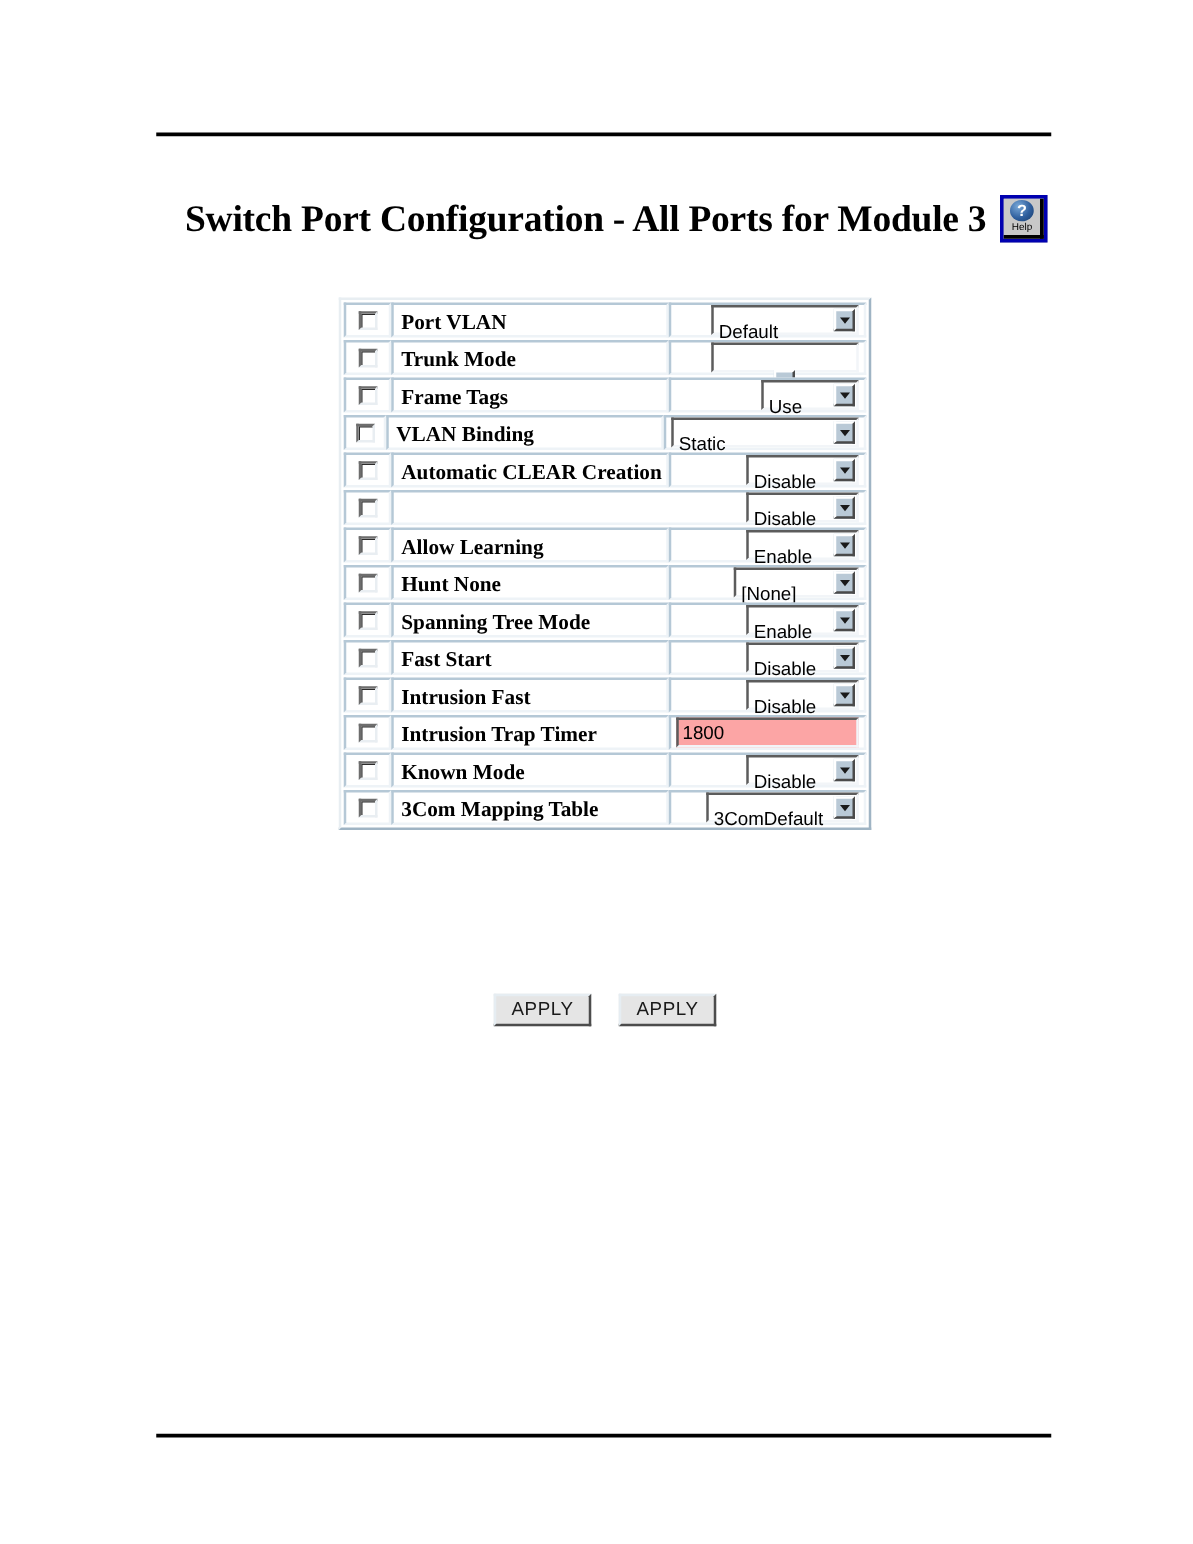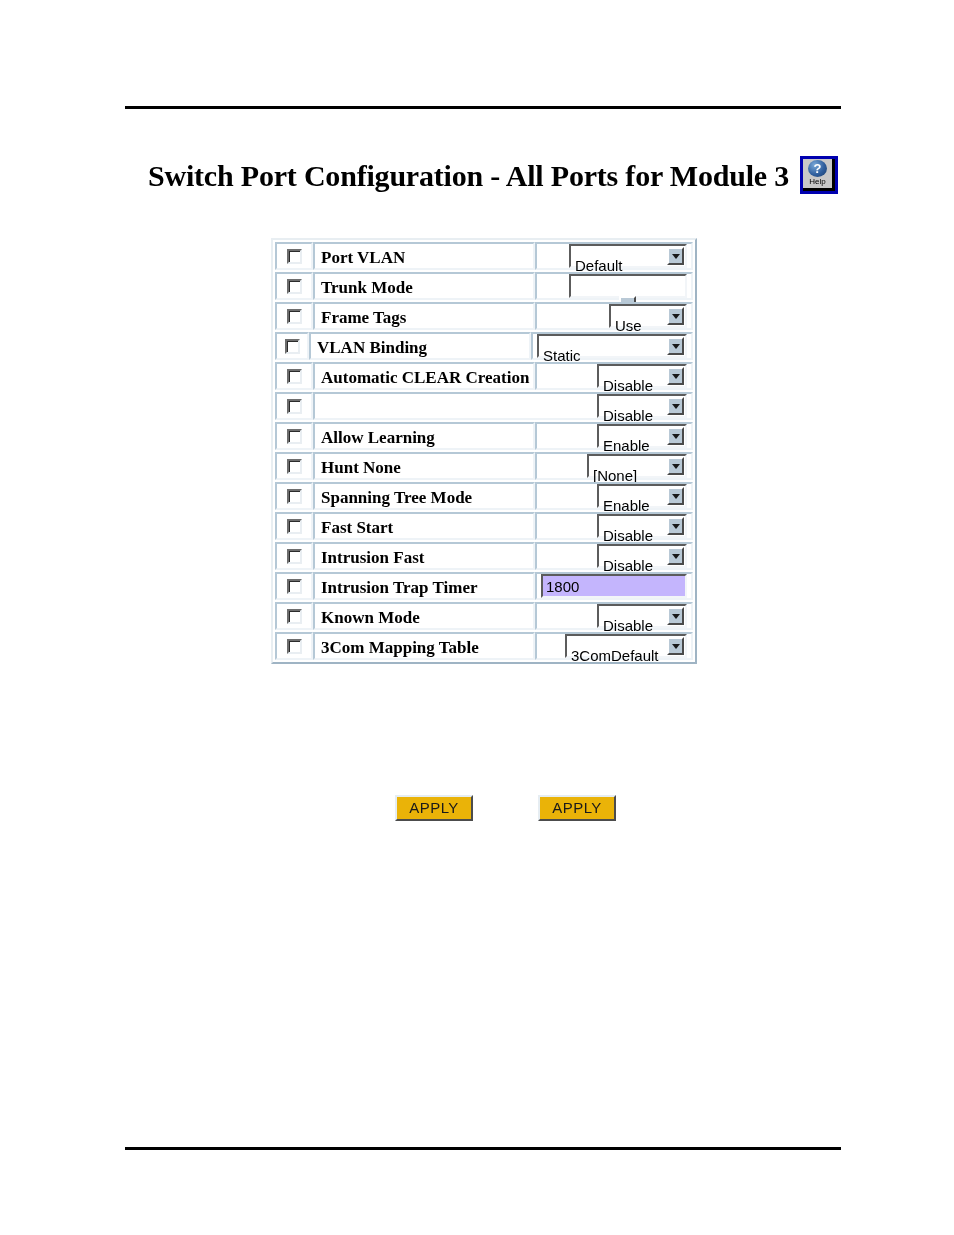--- a/index.html
+++ b/index.html
@@ -207,21 +207,21 @@
   .w-dis      { width:  90px; }
   .w-en       { width:  90px; }
   .w-none     { width: 100px; }
   .w-3com     { width: 122px; }
 
   
   .txt {
     width: 146px;
     height: 24px;
     box-sizing: border-box;
-    background: #c4b5fd;
+    background: #fca5a5;
     border: 2px solid;
     border-color: #5c5c5c #f2f5f8 #f2f5f8 #5c5c5c;
     font-family: "Liberation Sans", "DejaVu Sans", sans-serif;
     font-size: 15px;
     color: #000000;
     padding: 0 3px;
     margin: 0;
   }
   .cell-control.left { justify-content: flex-start; }
 
@@ -232,31 +232,30 @@
     top: 795px;
     width: 426px;
     display: flex;
     justify-content: center;
     gap: 22px;
   }
   .btn {
     min-width: 78px;
     height: 26px;
     box-sizing: border-box;
-    background: #eab308;
+    background: #e5e5e5;
     border: 2px solid;
     border-color: #e6edf2 #4c4c4c #4c4c4c #e6edf2;
     font-family: "Liberation Sans", "DejaVu Sans", sans-serif;
     font-size: 15px;
     line-height: 20px;
     color: #1a1a1a;
     padding: 0 11px;
     cursor: pointer;
     letter-spacing: 0.5px;
-    margin-left: 43px;
   }
 </style>
 </head>
 <body>
 
 <hr class="page-rule" id="rule-top">
 
 <div class="title-row">
   <div class="page-title">Switch Port Configuration - All Ports for Module 3</div>
   <button class="help-button">

